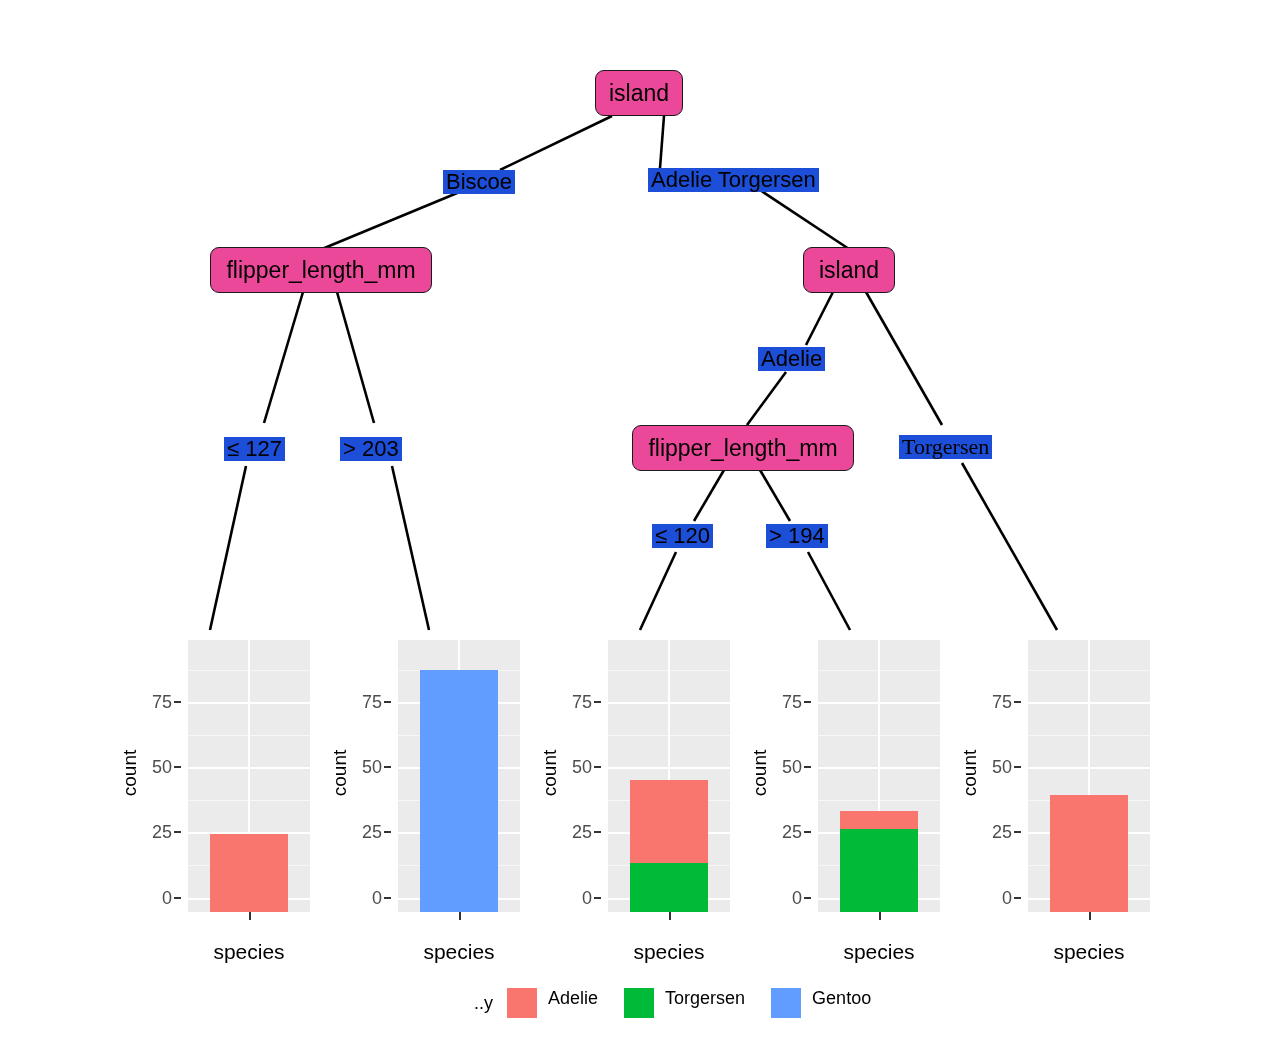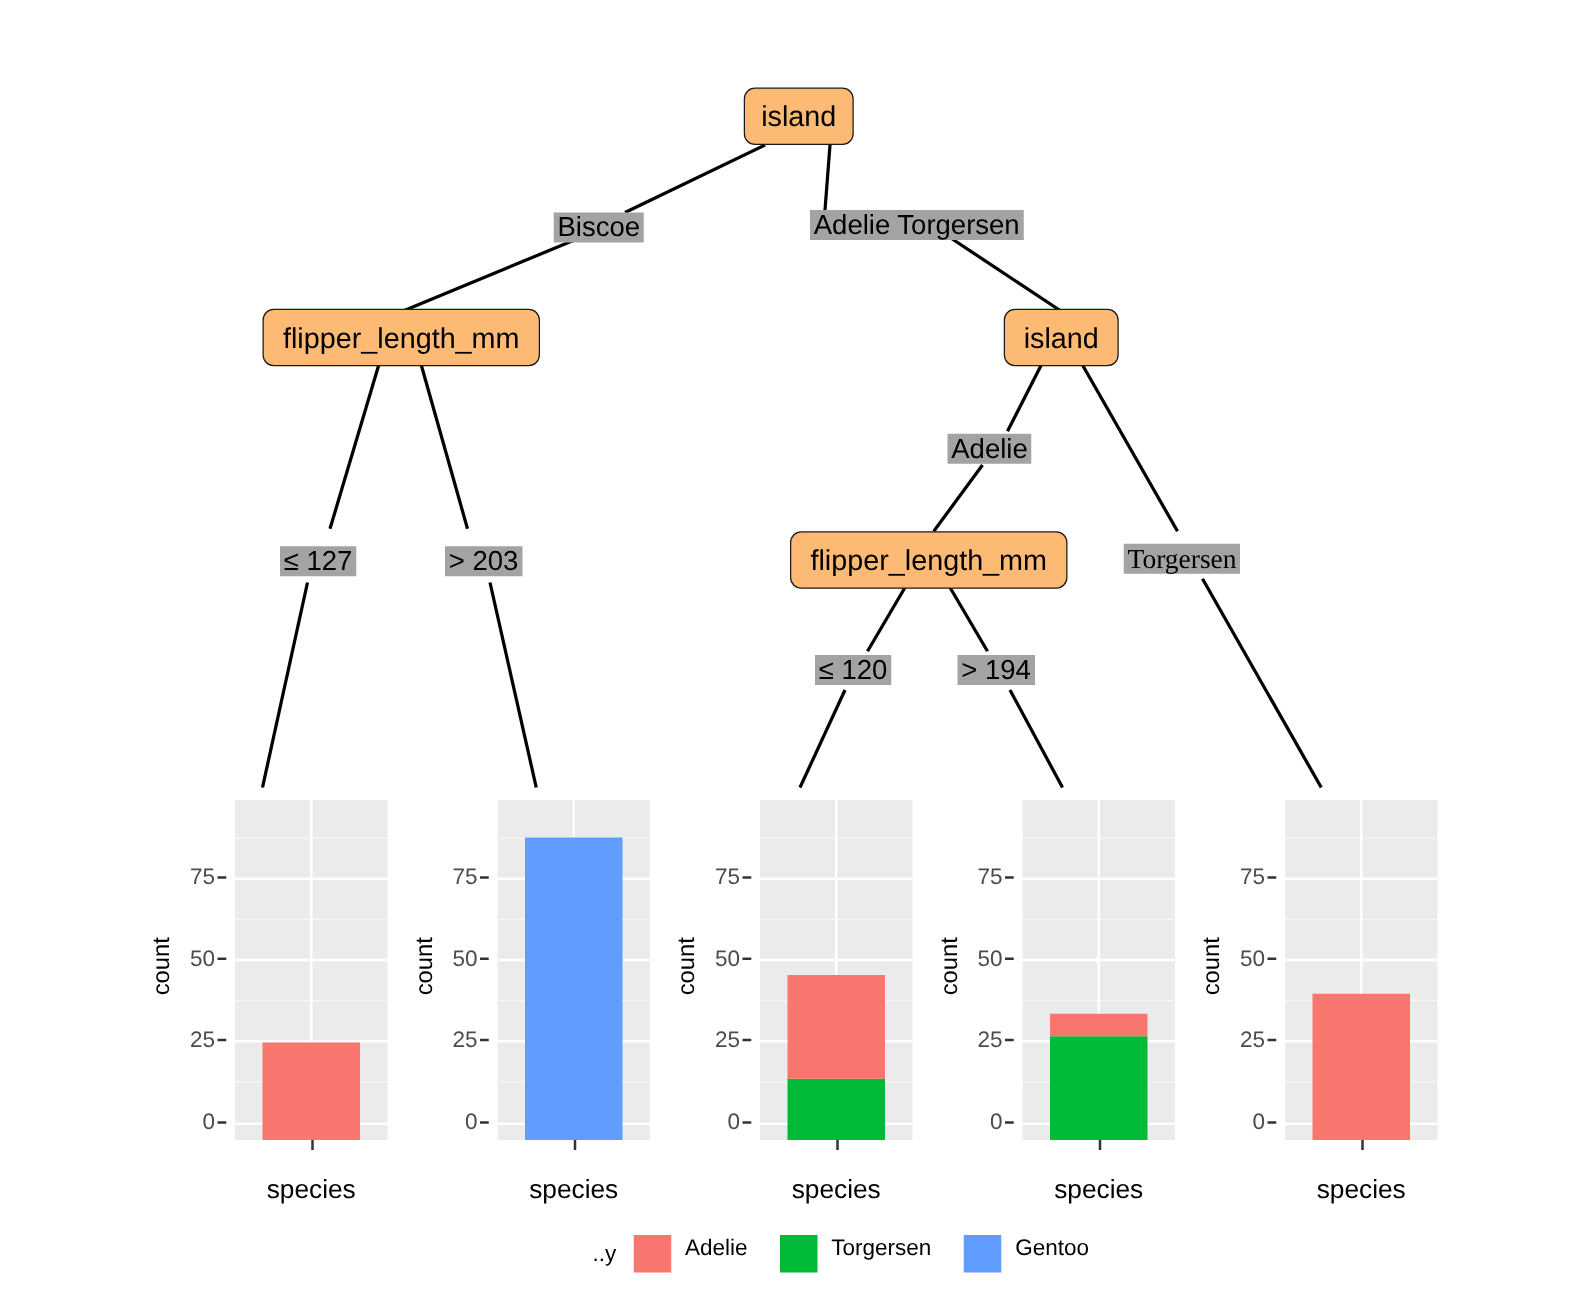--- a/index.html
+++ b/index.html
@@ -22,39 +22,39 @@
     pointer-events: none;
   }
   svg.tree-edges line { stroke: #000000; stroke-width: 2.6; stroke-linecap: butt; }
 
   
   .node-box {
     position: absolute;
     box-sizing: border-box;
     border: 1.6px solid #1a1a1a;
     border-radius: 9px;
-    background: #fdba74;
+    background: #ec4899;
     display: flex;
     align-items: center;
     justify-content: center;
     font-size: 23px;
     line-height: 1;
     color: #000000;
     white-space: nowrap;
   }
   .node-label { display: block; }
 
   
   .edge-label {
     position: absolute;
     font-size: 22px;
     line-height: 1;
     color: #000000;
     white-space: nowrap;
-    background: #a3a3a3;
+    background: #1d4ed8;
     padding: 1px 3px;
   }
 
   
   .terminal {
     position: absolute;
   }
   .panel-axis-title {
     position: absolute;
     left: 0; top: 0;
@@ -187,21 +187,21 @@
     <span class="node-label">island</span>
   </div>
 
   <div class="node-box" style="left:632px; top:425px; width:222px; height:46px;">
     <span class="node-label">flipper_length_mm</span>
   </div>
 
   <div class="edge-label" style="left:443px; top:170px;">Biscoe</div>
   <div class="edge-label" style="left:648px; top:168px;">Adelie Torgersen</div>
   <div class="edge-label" style="left:224px; top:437px;">≤  127</div>
-  <div class="edge-label" style="left:356px; top:437px;">&gt;  203</div>
+  <div class="edge-label" style="left:340px; top:437px;">&gt;  203</div>
   <div class="edge-label" style="left:758px; top:347px;">Adelie</div>
   <div class="edge-label" style="left:899px; top:435px;font-family:Liberation Serif, serif;">Torgersen</div>
   <div class="edge-label" style="left:652px; top:524px;">≤  120</div>
   <div class="edge-label" style="left:766px; top:524px;">&gt;  194</div>
 
   <div class="terminal" style="left:118px; top:640px; width:210px; height:330px;">
     <div class="panel-axis-title">
       <span>count</span>
     </div>
     <div class="panel-ticklabels" style="left:26px;">

